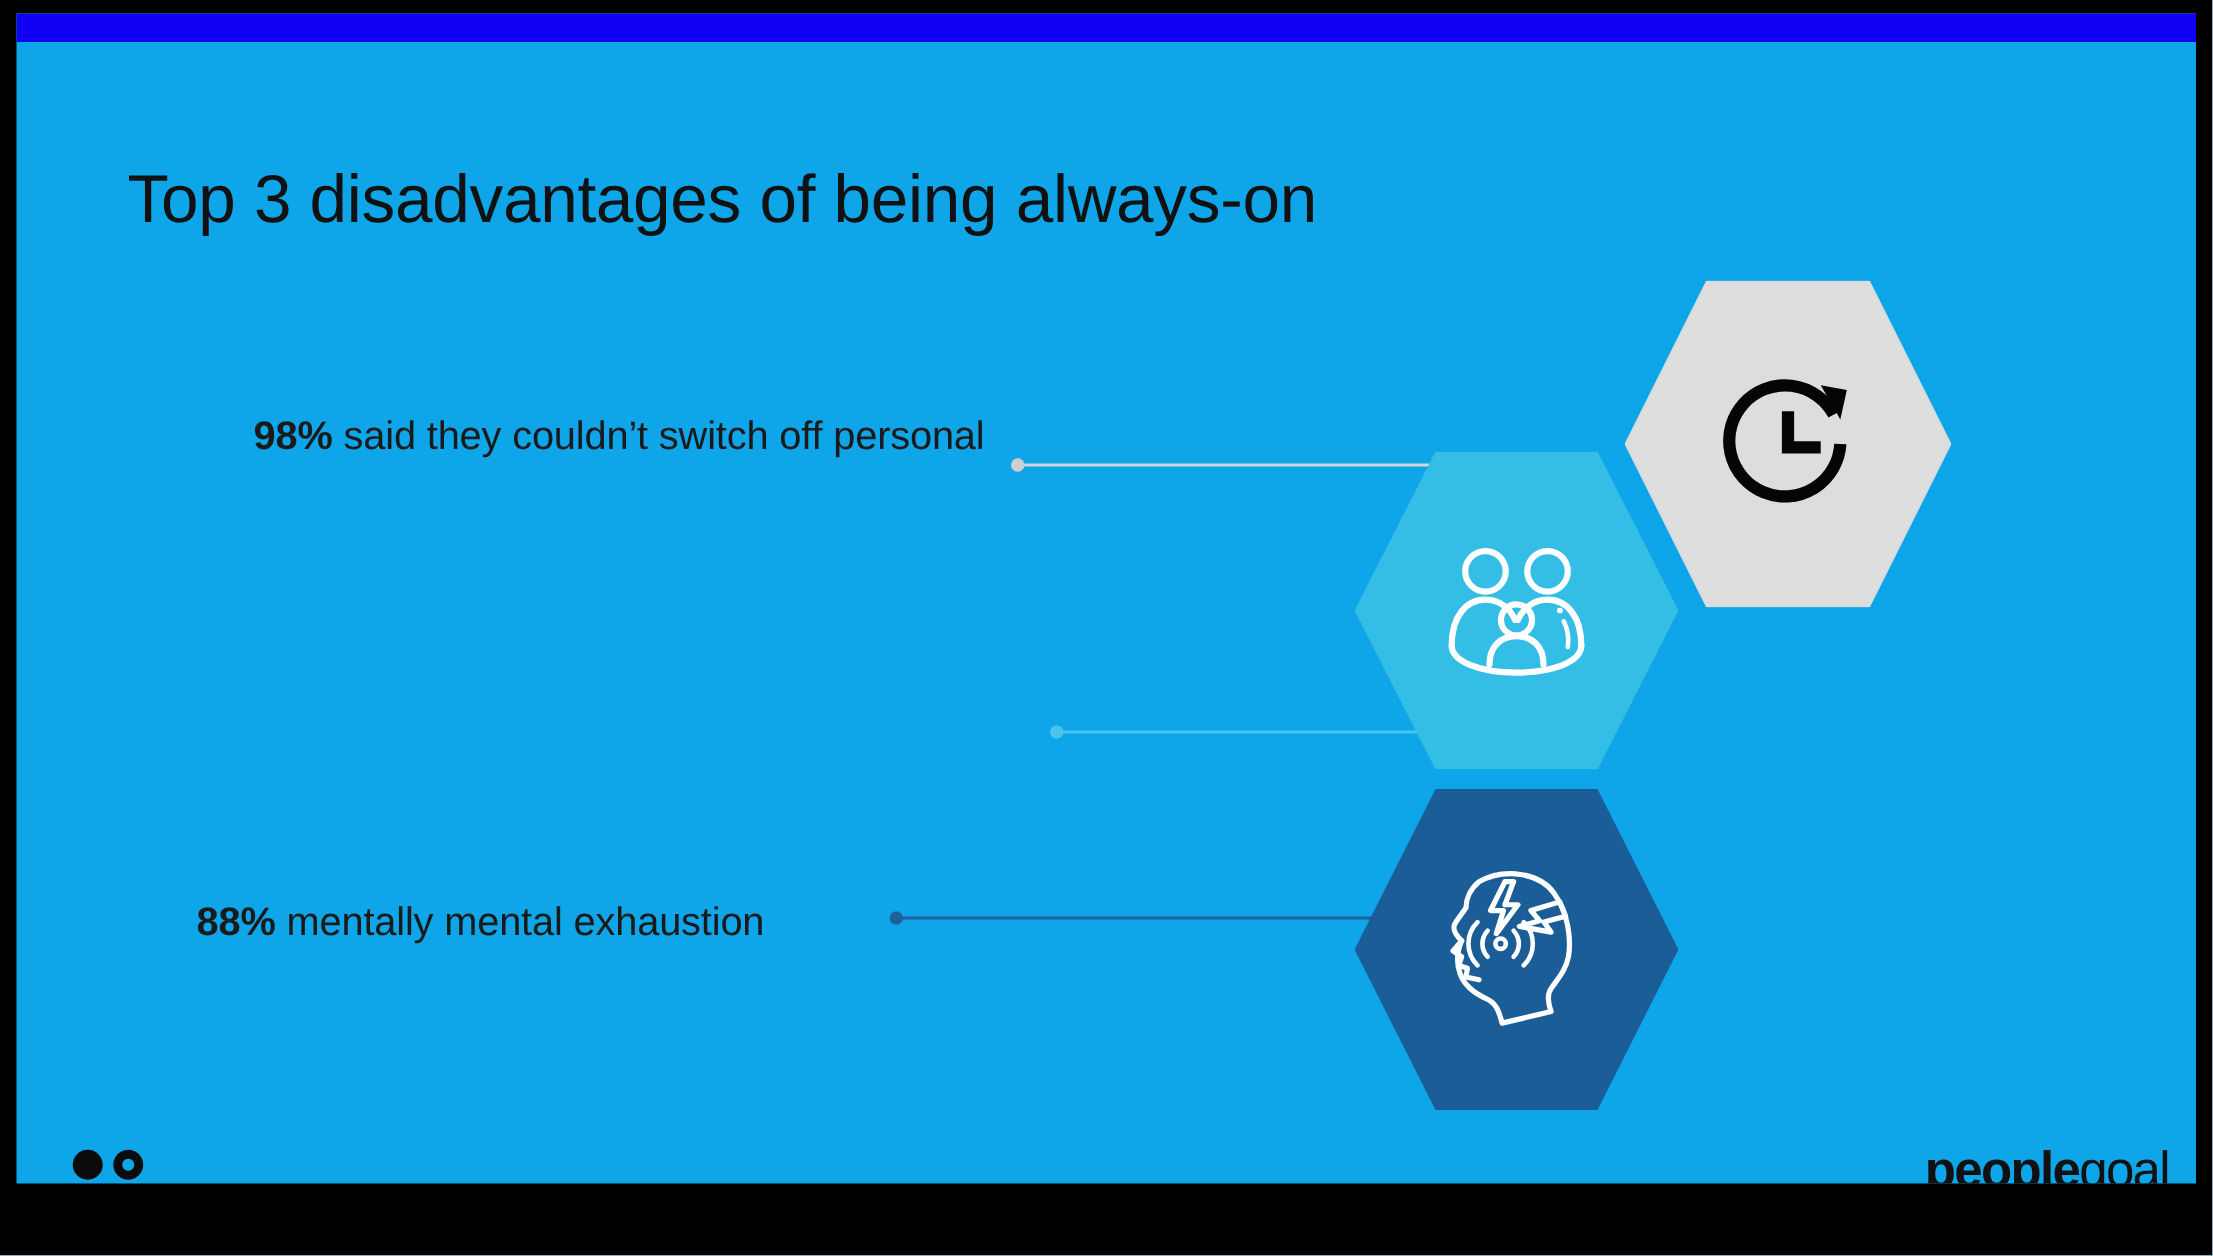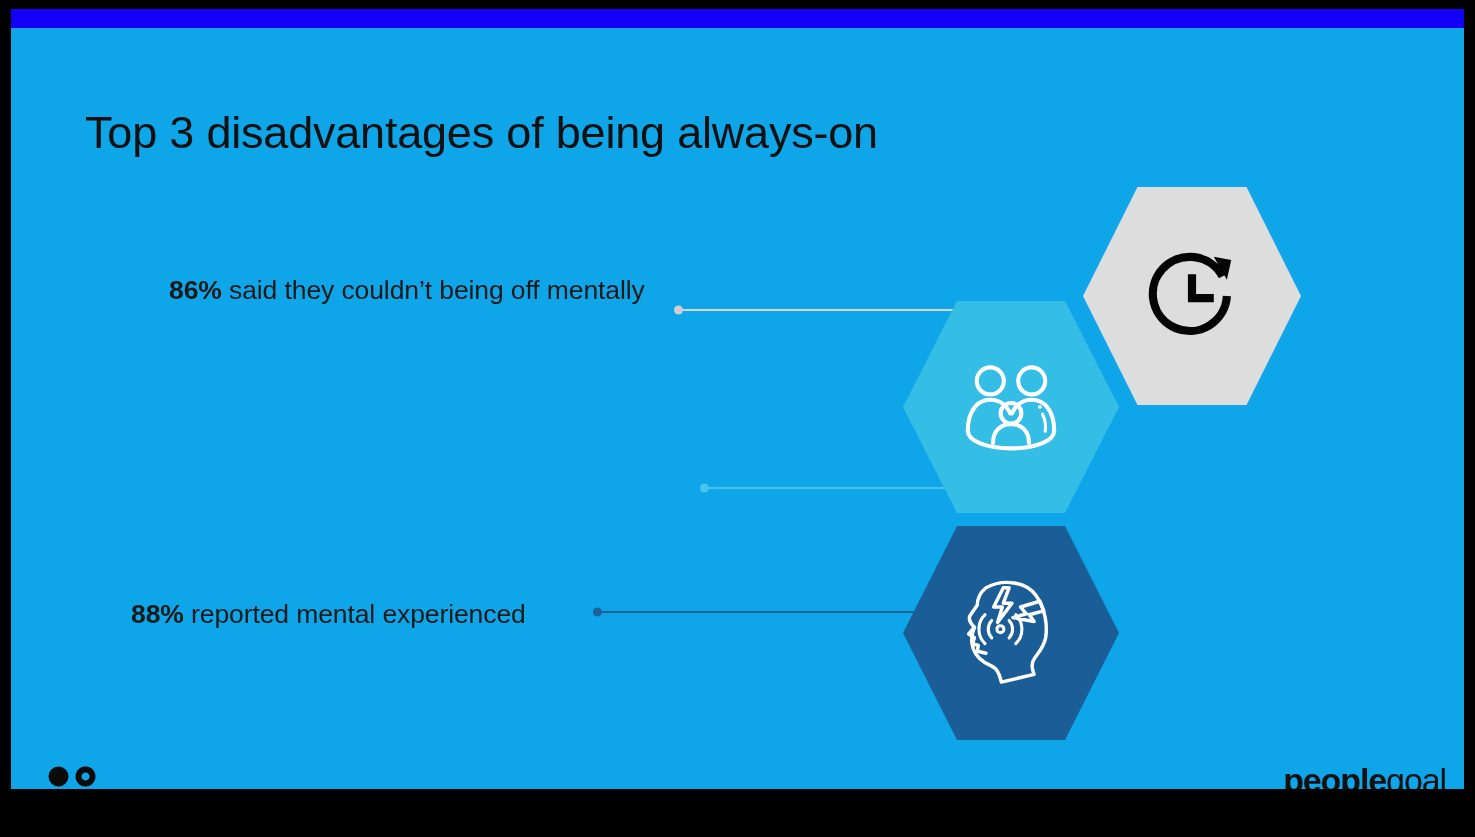--- a/index.html
+++ b/index.html
@@ -149,36 +149,36 @@
 <body>
 
 <div class="slide-frame">
   <div class="slide-canvas">
 
     <div class="accent-bar"></div>
 
     <h1 class="slide-title">Top 3 disadvantages of being always-on</h1>
 
     <div class="stat-text stat-1">
-      <span class="pct">86%</span><span> said they couldn’t being off mentally</span>
+      <span class="pct">98%</span><span> said they couldn’t switch off personal</span>
     </div>
 
     <div class="connector connector-1">
       <span class="line"></span>
       <span class="dot"></span>
     </div>
 
 
     <div class="connector connector-2">
       <span class="line"></span>
       <span class="dot"></span>
     </div>
 
     <div class="stat-text stat-3">
-      <span class="pct">88%</span><span> reported mental experienced</span>
+      <span class="pct">88%</span><span> mentally mental exhaustion</span>
     </div>
 
     <div class="connector connector-3">
       <span class="line"></span>
       <span class="dot"></span>
     </div>
 
     <div class="hex hex-clock">
       <div class="hex-icon">
         <svg width="158" height="158" viewBox="0 0 100 100" fill="none">

